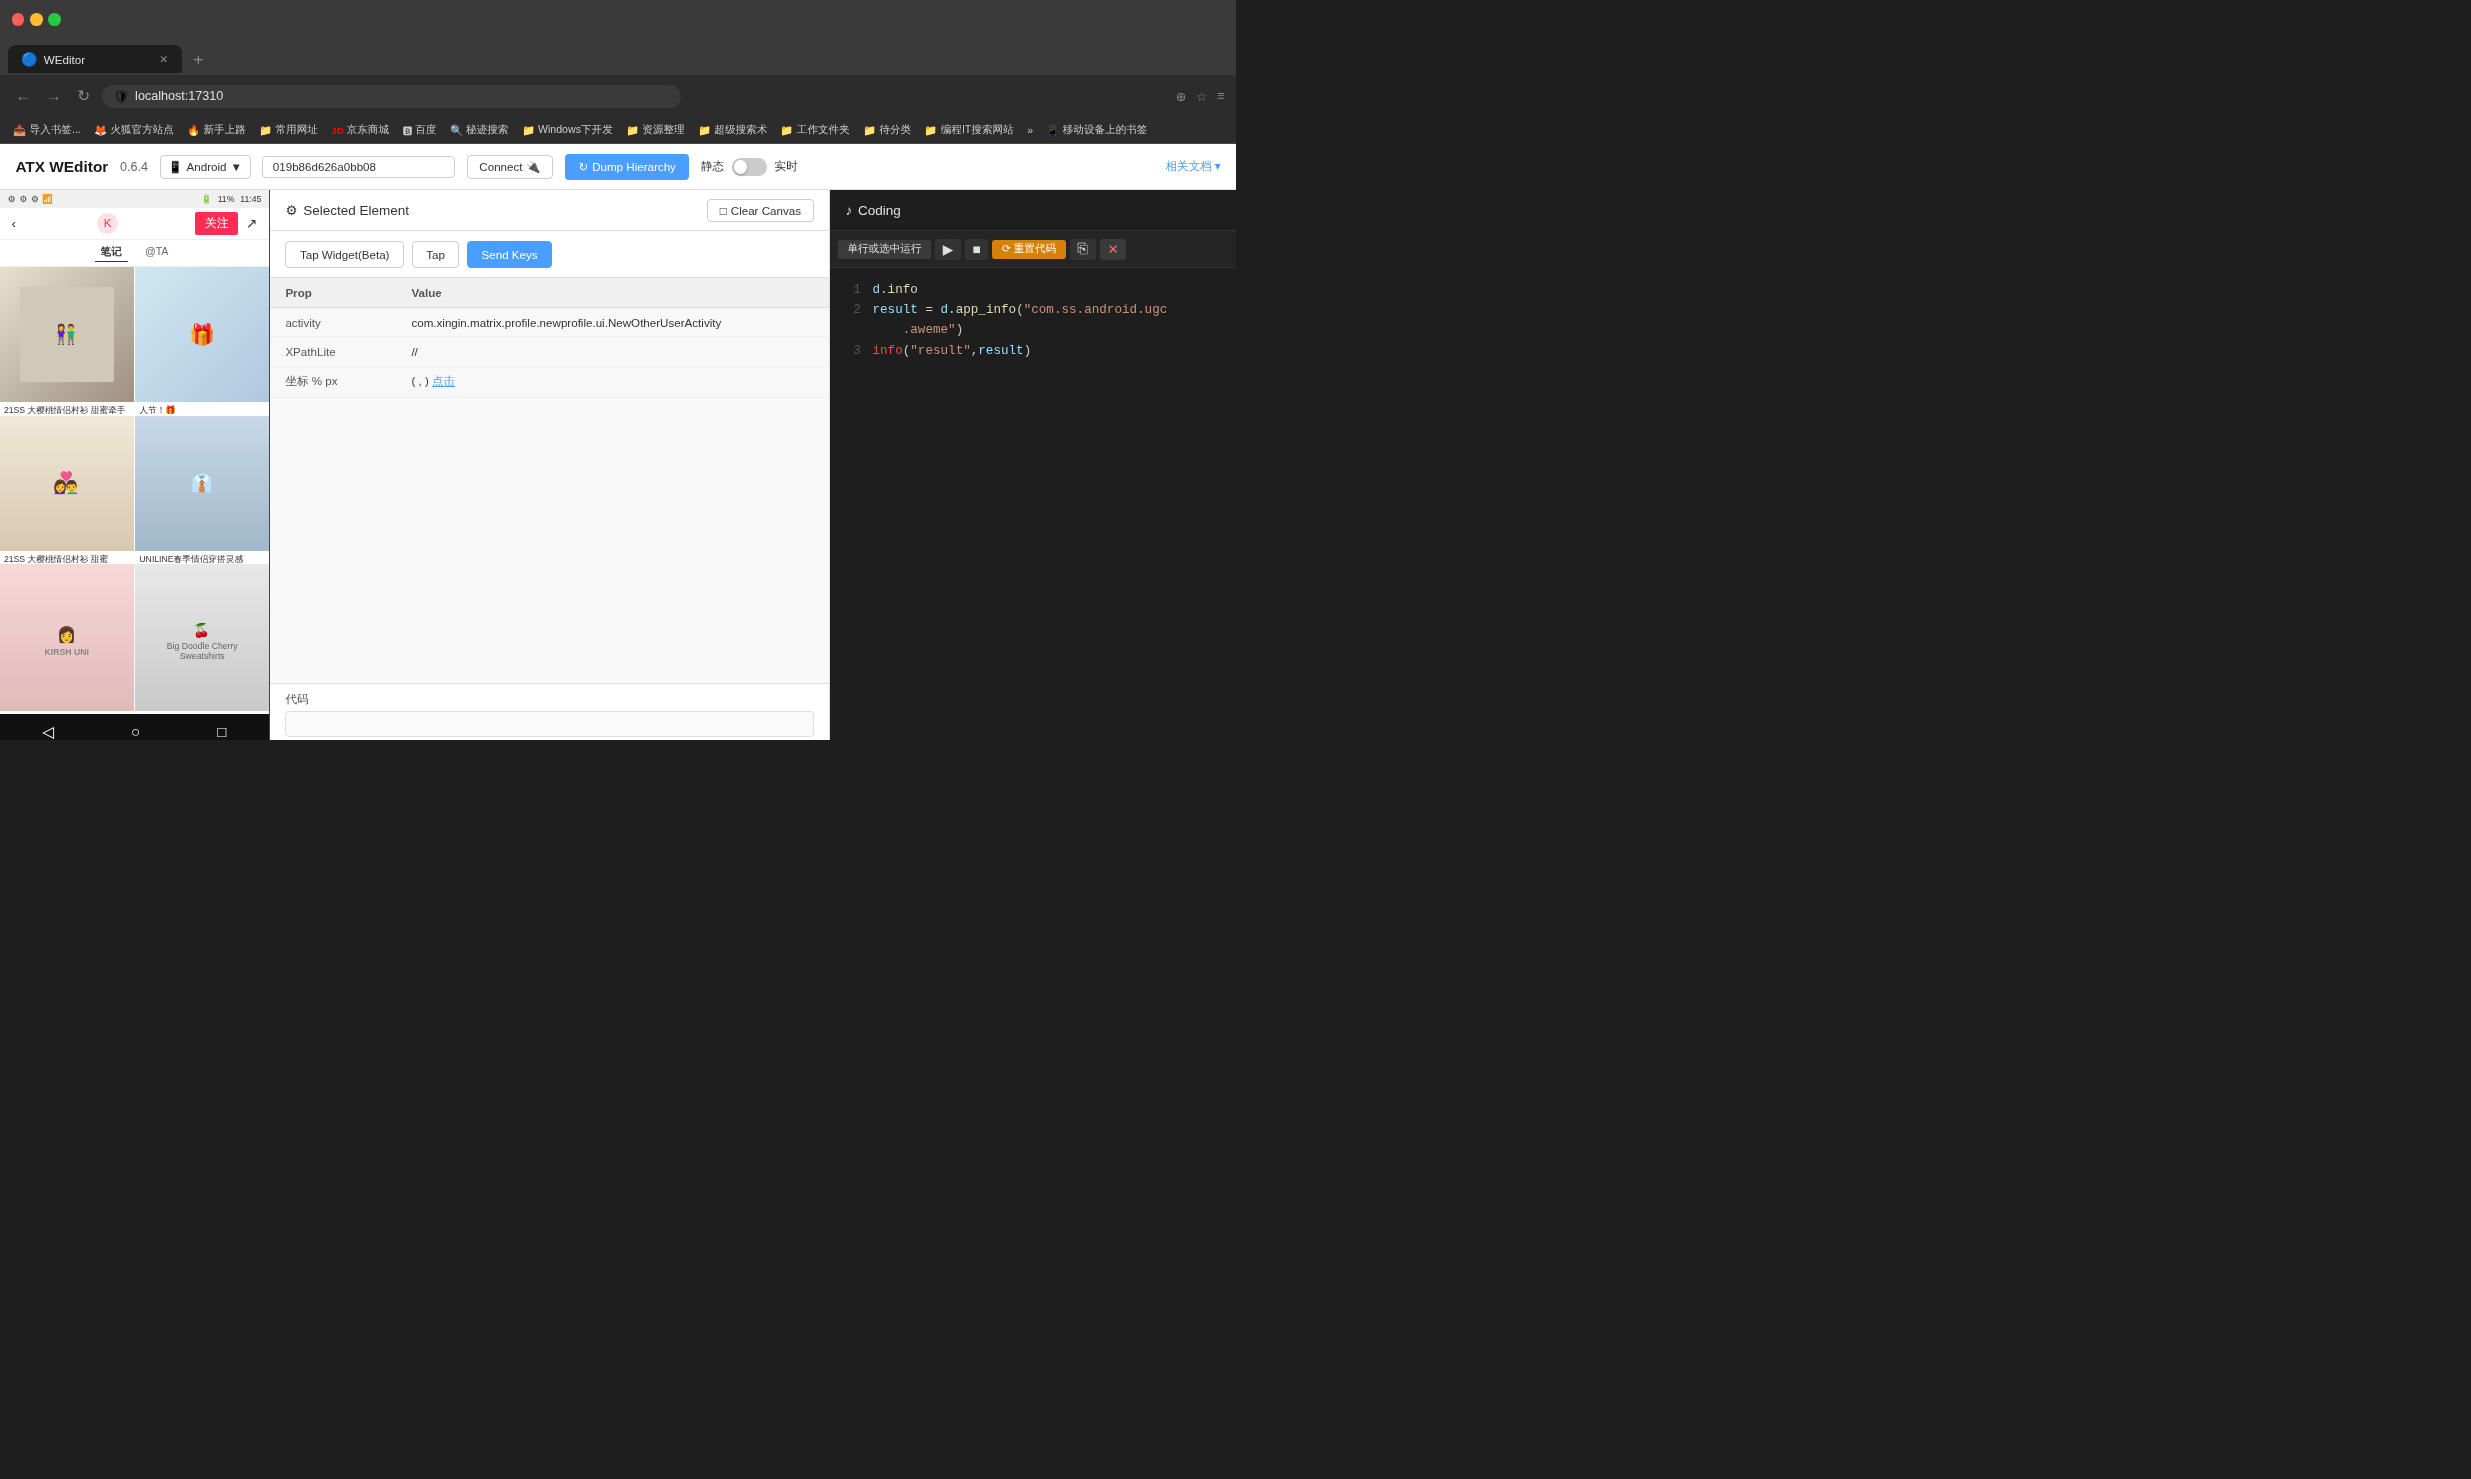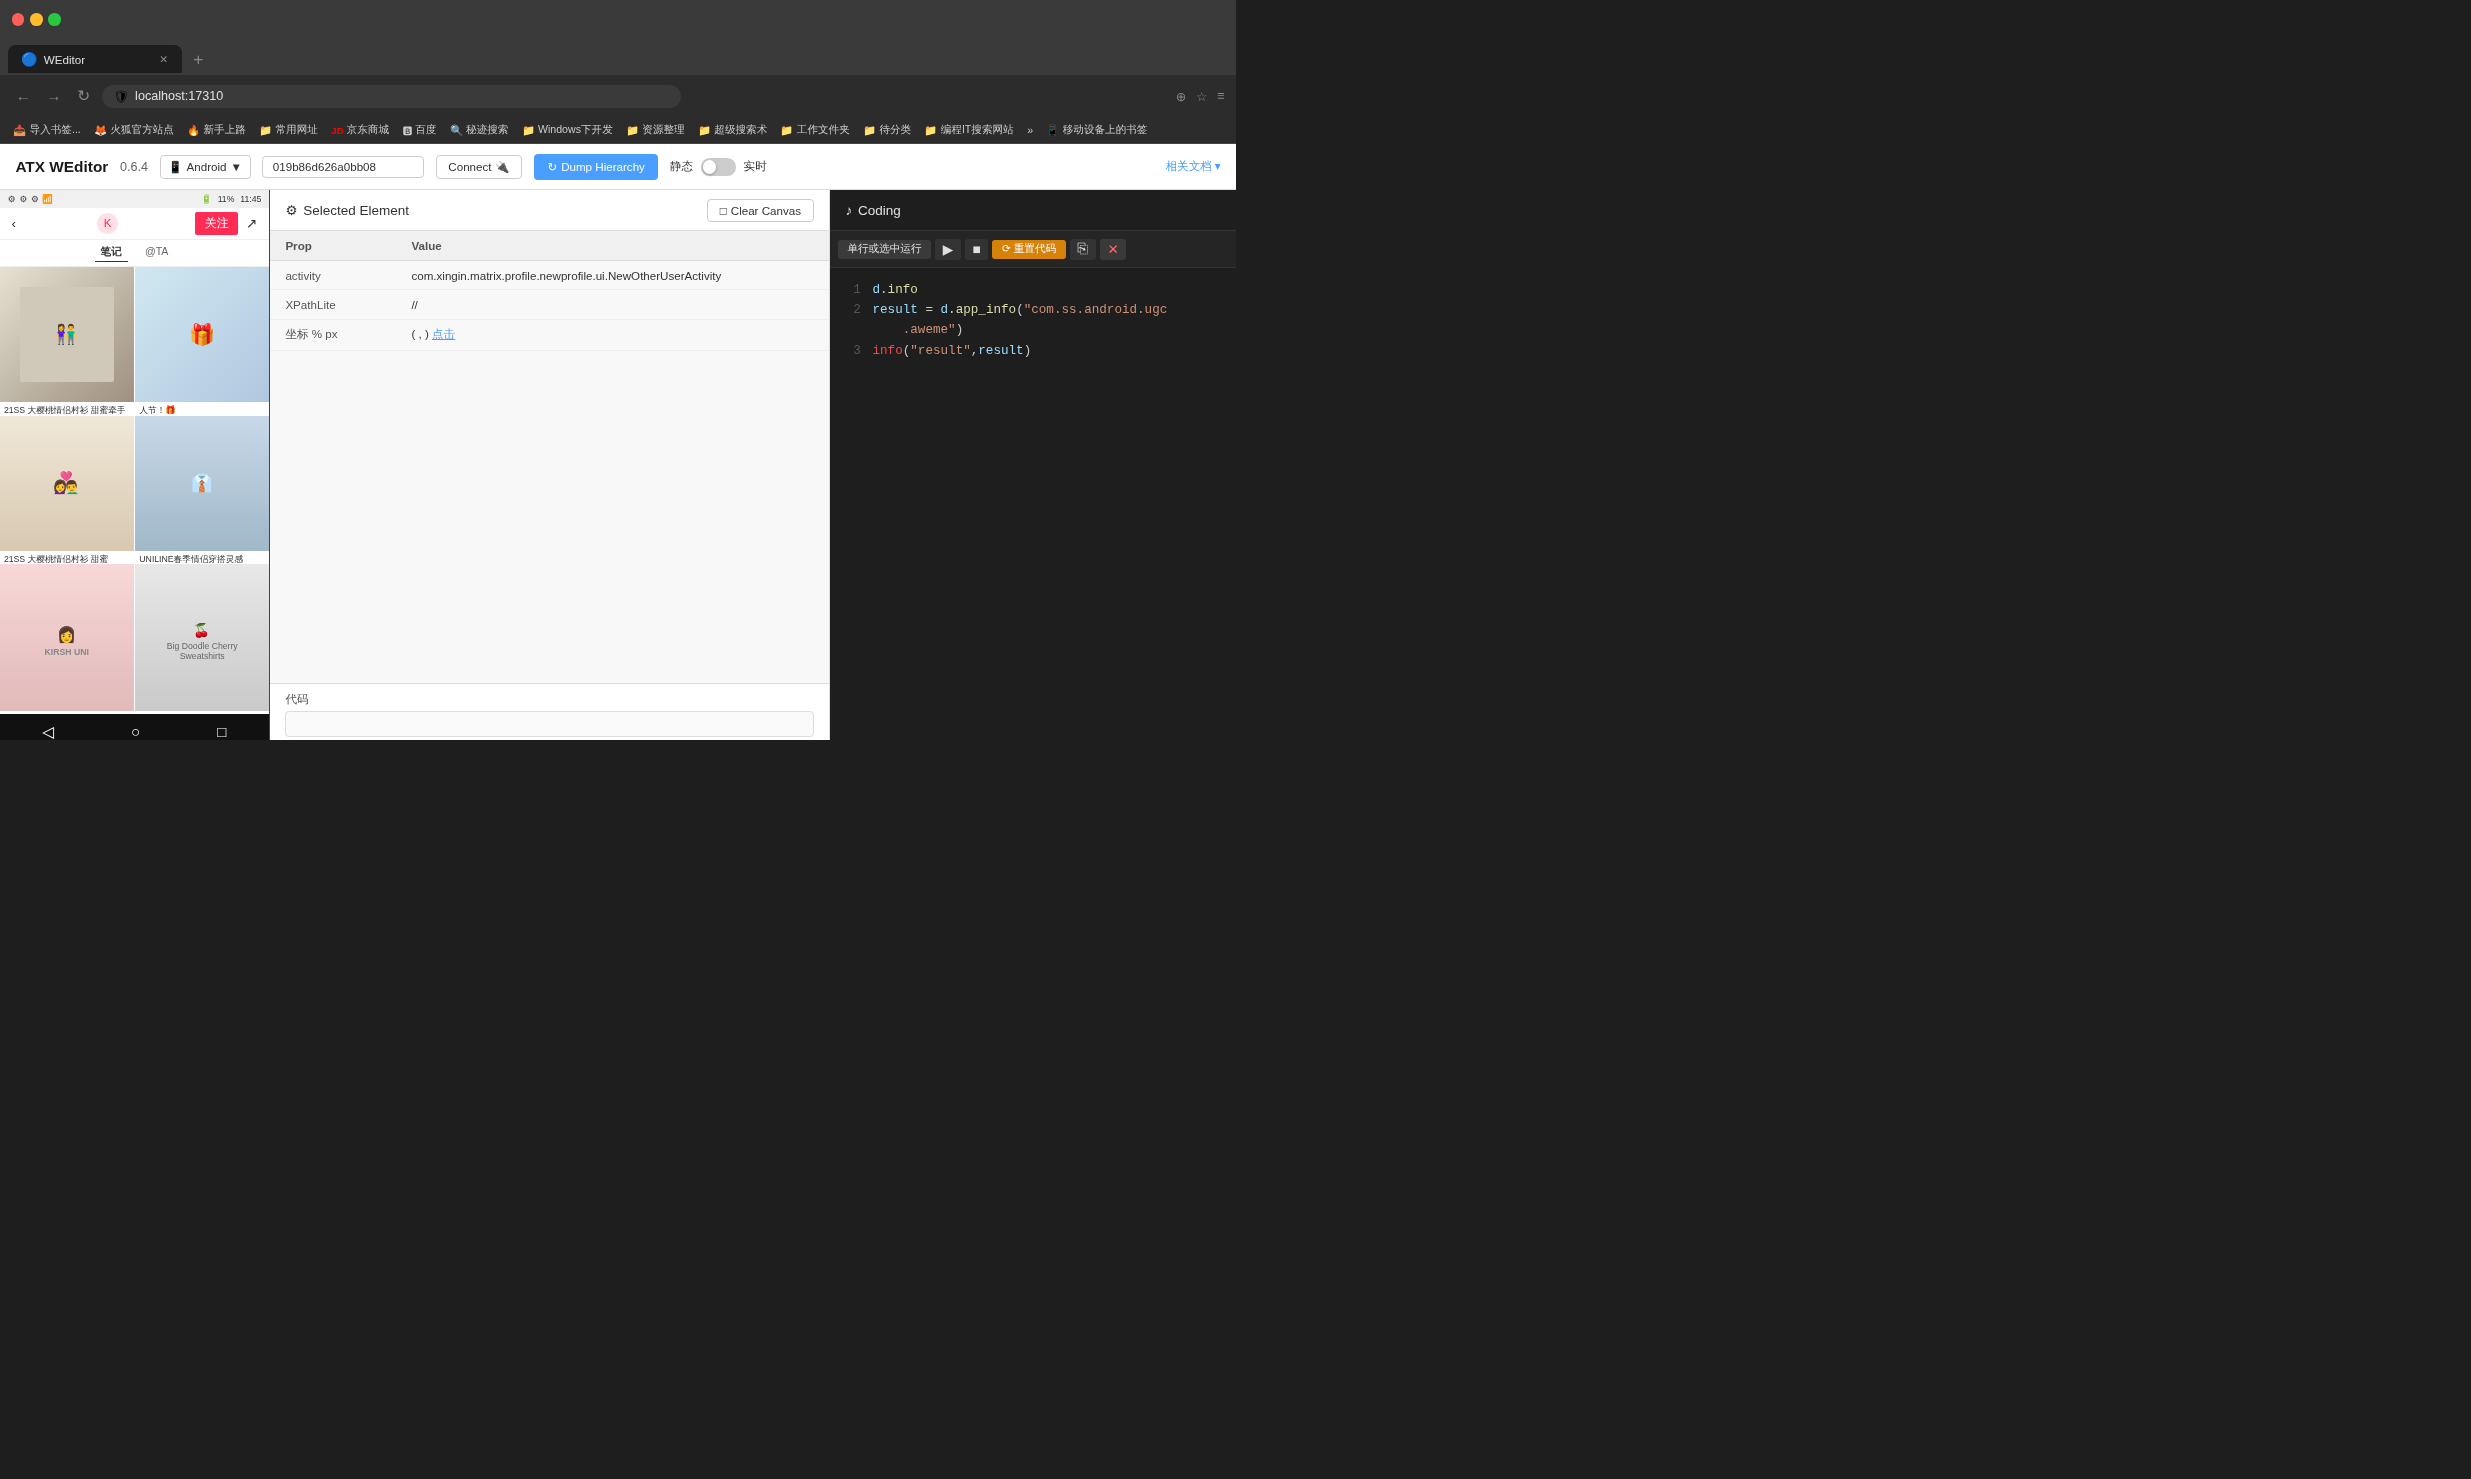--- a/index.html
+++ b/index.html
@@ -25,21 +25,21 @@
     .browser-icons { display: flex; gap: 9.7px; margin-left: auto; align-items: center; color: #888; }
     .bookmarks-bar { display: flex; align-items: center; gap: 1.9px; padding: 3.9px 7.7px; background: #2c2c2c; border-bottom: 1px solid #444; height: 27px; overflow: hidden; }
     .bookmark-item { color: #ccc; font-size: 10.6px; padding: 1.9px 5.8px; white-space: nowrap; cursor: pointer; display: flex; align-items: center; gap: 2.9px; }
 
     
     .app { display: flex; flex-direction: column; height: calc(740px - 39px - 42px - 27px); background: #f0f0f0; }
     .app-toolbar { display: flex; align-items: center; gap: 11.6px; padding: 5.8px 15.4px; background: #fff; border-bottom: 1px solid #ddd; height: 46px; }
     .app-title { font-weight: bold; font-size: 15.4px; color: #1a1a1a; }
     .app-version { color: #666; font-size: 12.6px; }
     .device-selector { display: flex; align-items: center; gap: 3.9px; border: 1px solid #ccc; border-radius: 3.9px; padding: 3.9px 7.7px; background: #fff; font-size: 11.6px; color: #333; cursor: pointer; }
-    .device-id-input { border: 1px solid #ccc; border-radius: 3.9px; padding: 3.9px 9.7px; font-size: 11.6px; color: #333; width: 162px; }
+    .device-id-input { border: 1px solid #ccc; border-radius: 3.9px; padding: 3.9px 9.7px; font-size: 11.6px; color: #333; width: 193px; }
     .connect-btn { background: #fff; border: 1px solid #ccc; border-radius: 3.9px; padding: 3.9px 11.6px; font-size: 11.6px; cursor: pointer; display: flex; align-items: center; gap: 3.9px; color: #333; }
     .dump-btn { background: #4a9eff; border: none; border-radius: 3.9px; padding: 5.8px 13.5px; font-size: 11.6px; cursor: pointer; color: #fff; display: flex; align-items: center; gap: 3.9px; }
     .mode-toggle { display: flex; align-items: center; gap: 7.7px; font-size: 11.6px; color: #333; }
     .toggle-switch { width: 35px; height: 17.4px; background: #ccc; border-radius: 8.7px; position: relative; cursor: pointer; }
     .toggle-knob { width: 13.5px; height: 13.5px; background: #fff; border-radius: 50%; position: absolute; top: 1.9px; left: 1.9px; box-shadow: 0 1px 2.9px rgba(0,0,0,0.3); }
     .doc-link { margin-left: auto; color: #4a9eff; font-size: 11.6px; cursor: pointer; font-family: Liberation Serif, serif; }
 
     
     .main-content { display: flex; flex: 1; overflow: hidden; }
 
@@ -364,20 +364,25 @@
     <div class="inspector-panel">
       <div class="inspector-header">
         <div class="inspector-title">
           <span>⚙</span>
           <span>Selected Element</span>
         </div>
         <button class="clear-canvas-btn">
           <span>□</span>
           <span>Clear Canvas</span>
         </button>
+      </div>
+      <div class="action-buttons">
+        <button class="action-btn">Tap Widget(Beta)</button>
+        <button class="action-btn">Tap</button>
+        <button class="action-btn primary">Send Keys</button>
       </div>
       <div class="props-table">
         <table>
           <thead>
             <tr>
               <th>Prop</th>
               <th>Value</th>
             </tr>
           </thead>
           <tbody>

